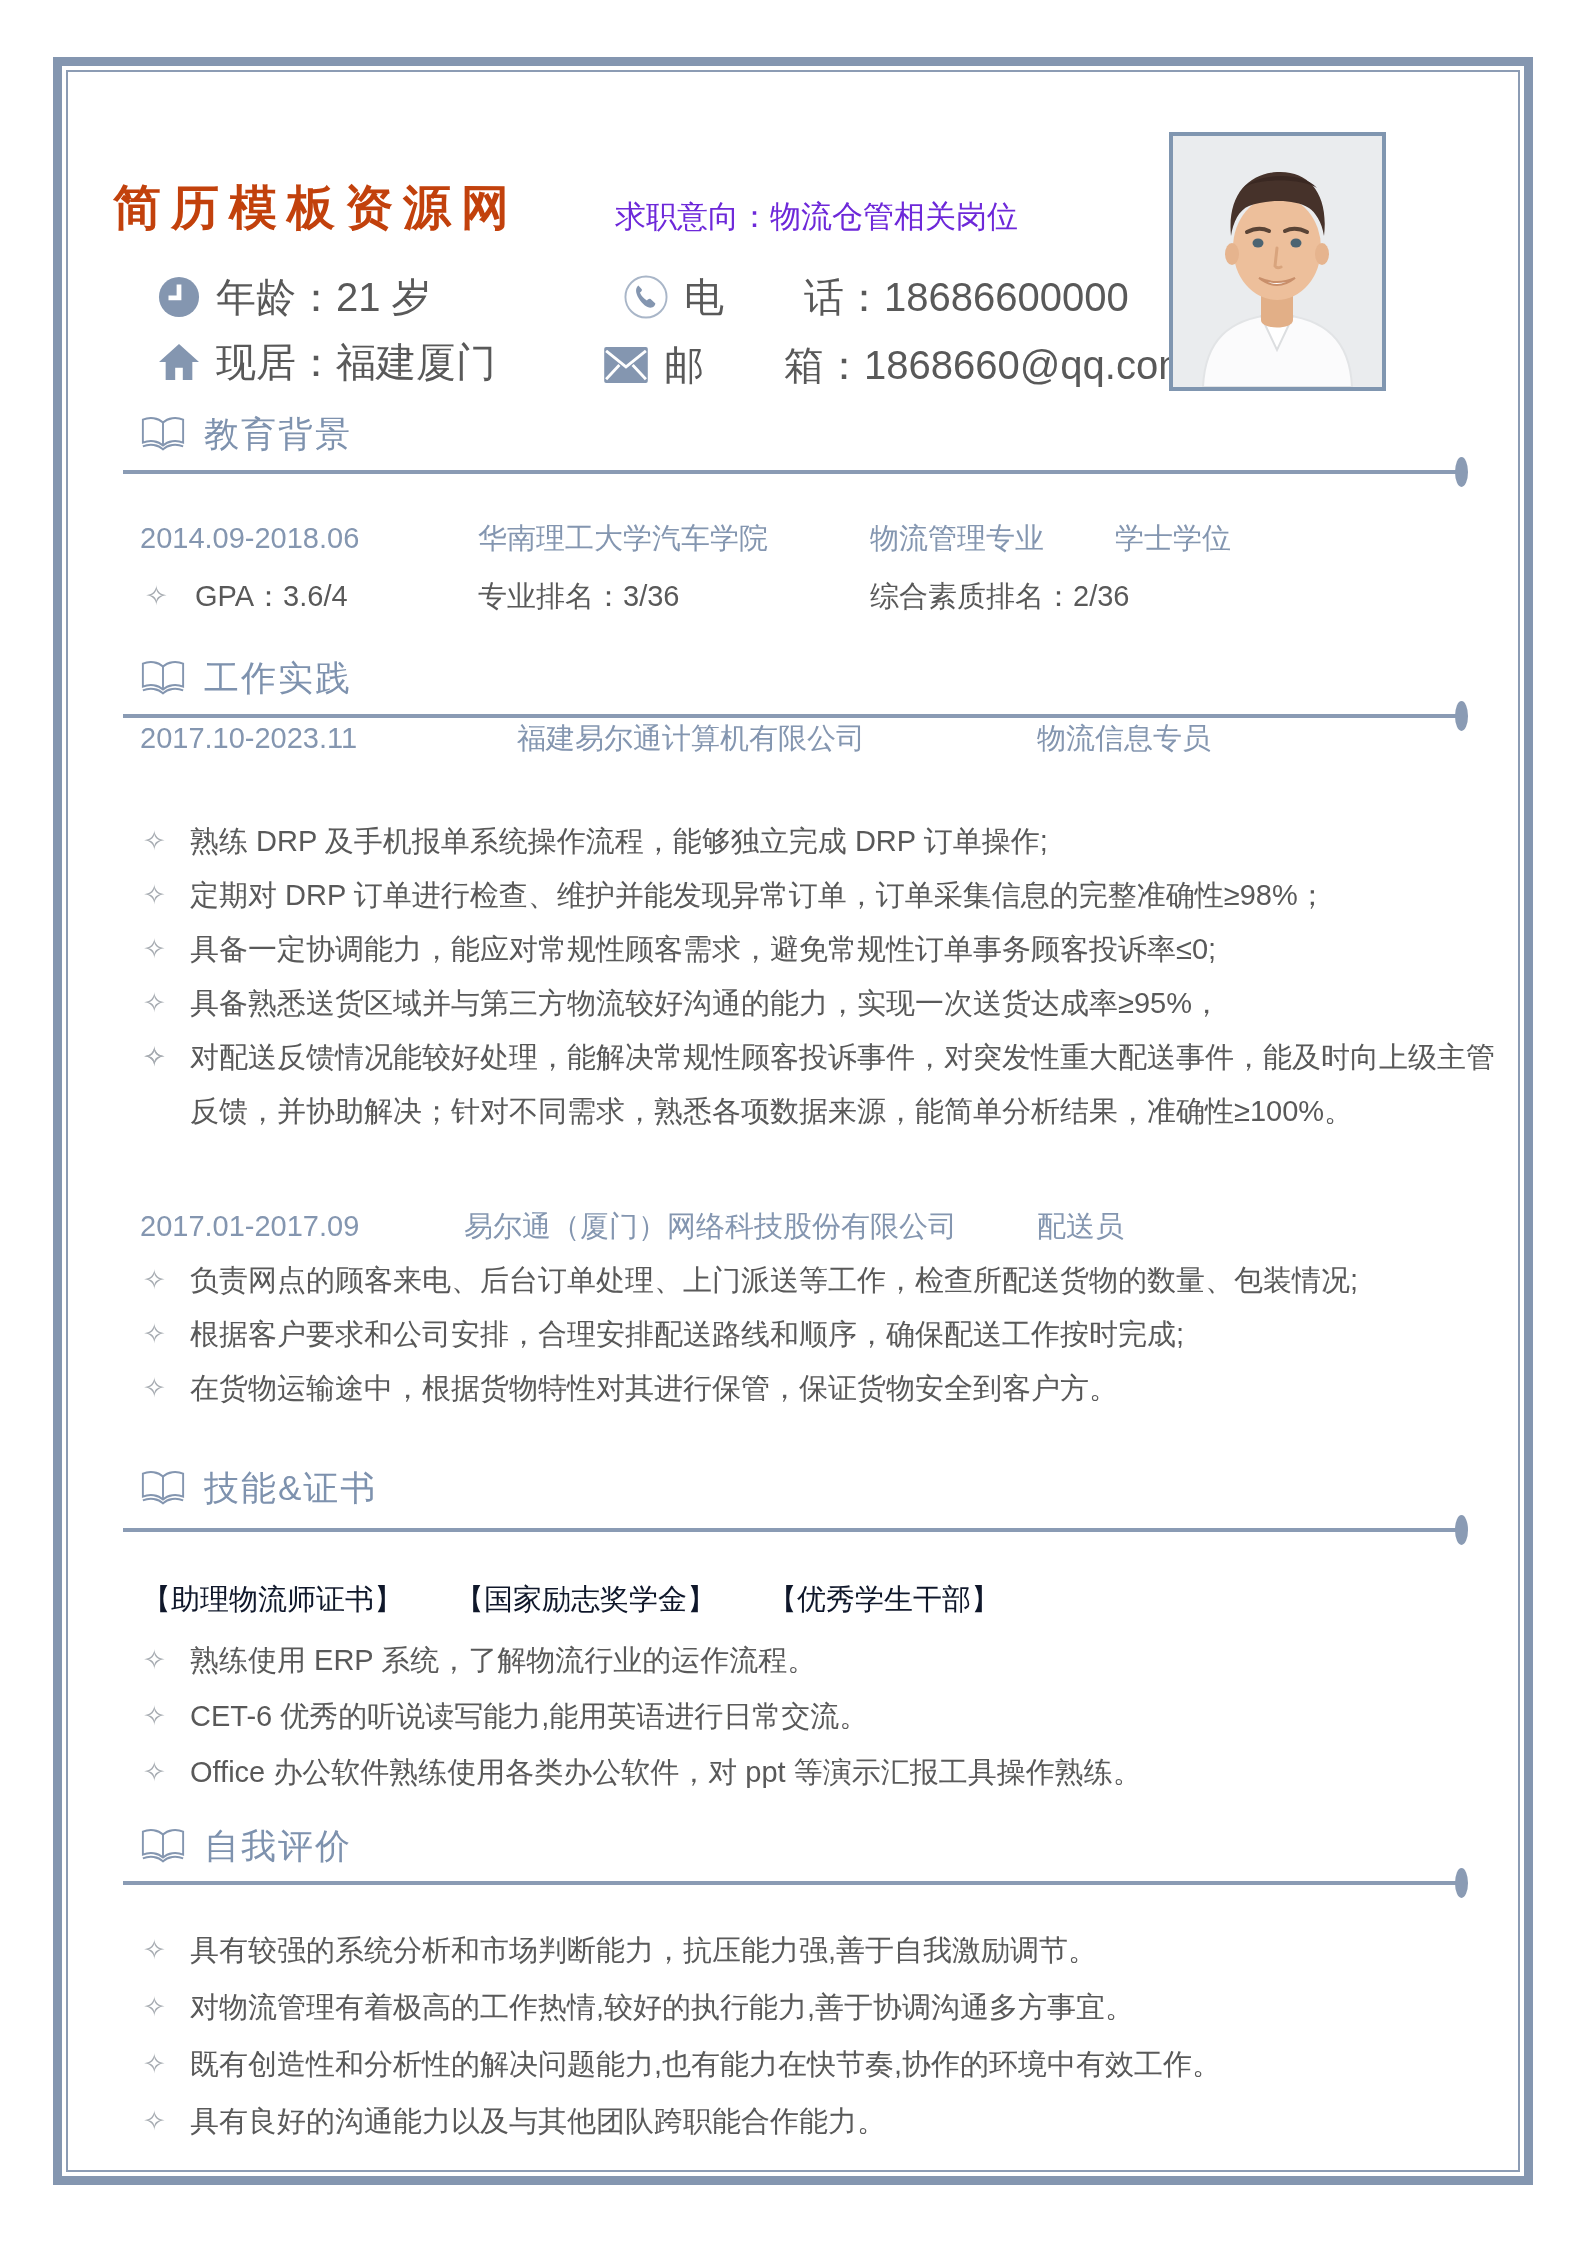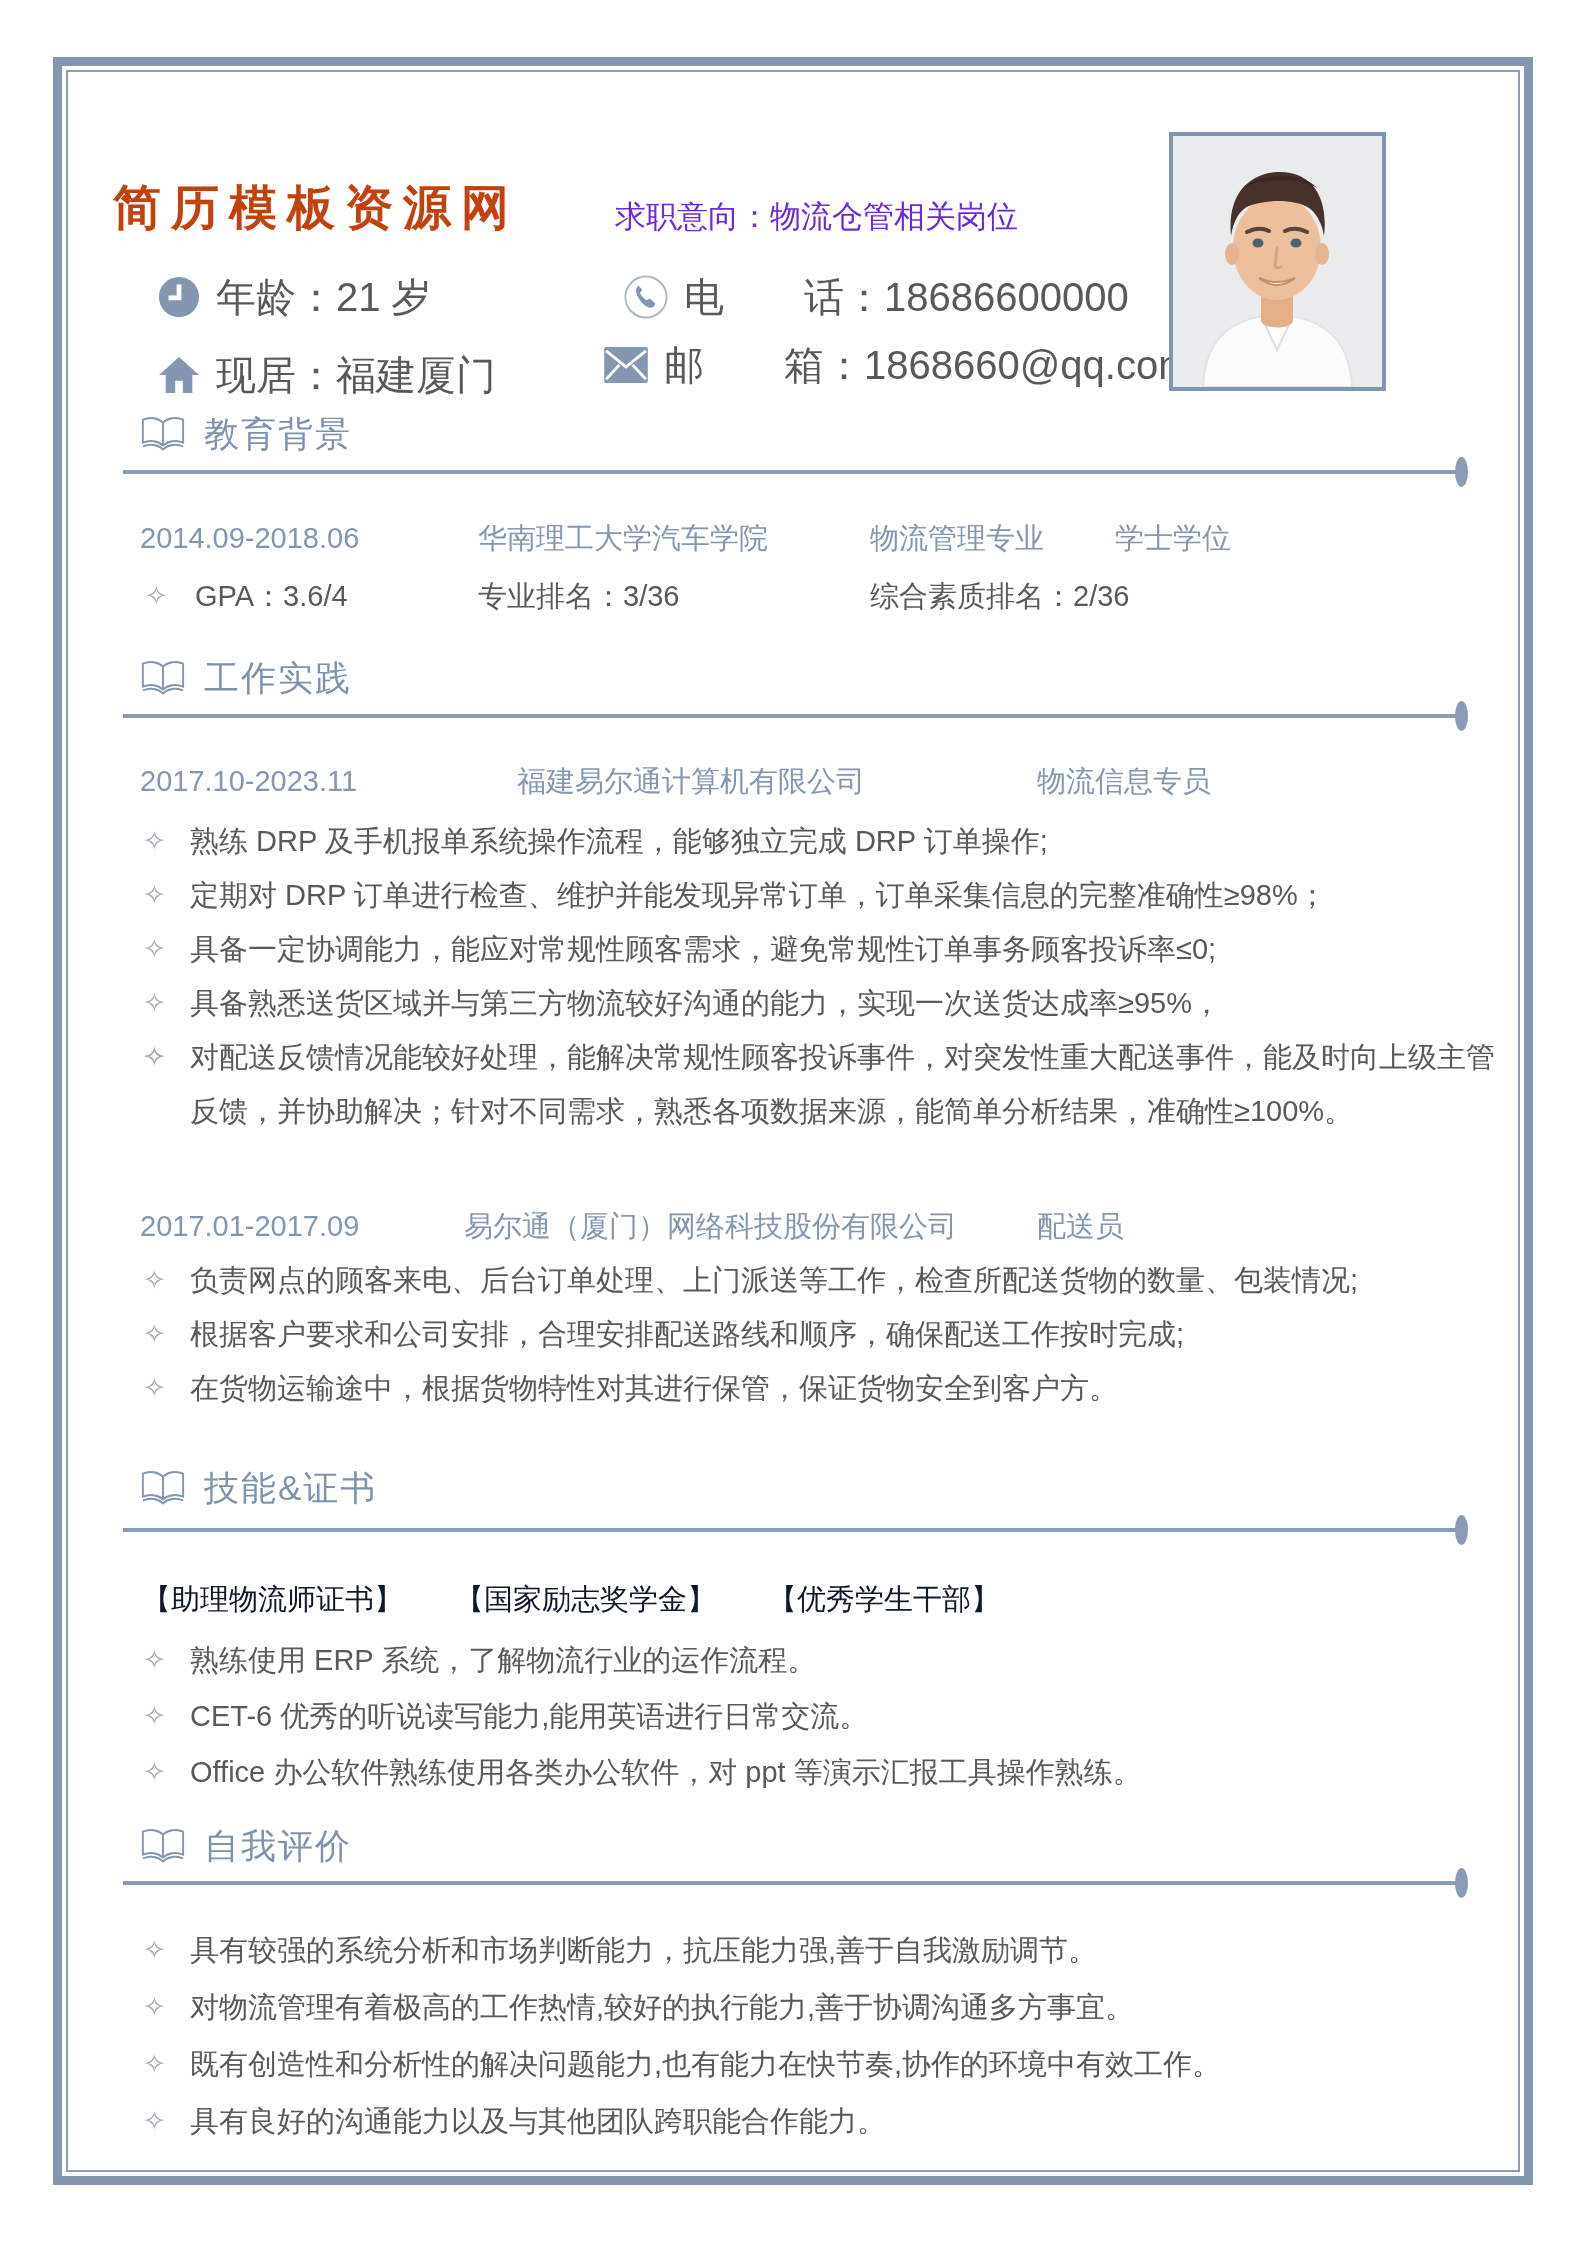--- a/index.html
+++ b/index.html
@@ -26,21 +26,21 @@
     position:absolute; left:615px; top:196px;
     font-size:31px; color:#6d28d9; white-space:nowrap;
   }
   .contact-item {
     position:absolute; display:flex; align-items:center; gap:16px;
     font-size:40px; color:#595959; height:46px; white-space:nowrap;
   }
   .contact-item svg { flex:0 0 auto; }
   .c1 { left:158px; top:274px; }
   .c2 { left:624px; top:274px; }
-  .c3 { left:158px; top:352px; }
+  .c3 { left:158px; top:339px; }
   .c4 { left:604px; top:342px; }
 
   
   .photo {
     position:absolute; left:1169px; top:132px; width:217px; height:259px;
     border:4px solid #8096B0; background:#eaecee; overflow:hidden;
   }
   .photo svg { display:block; }
 
   
@@ -190,21 +190,21 @@
     <path d="M24 8 C19 3 10 2 3 5 L3 29 C10 26 19 27 24 32 C29 27 38 26 45 29 L45 5 C38 2 29 3 24 8 Z" fill="none" stroke="#8496B0" stroke-width="2"></path>
     <path d="M24 8 V32" stroke="#8496B0" stroke-width="2"></path>
     <path d="M3 33 C10 30 19 31 24 36 C29 31 38 30 45 33" fill="none" stroke="#8496B0" stroke-width="2"></path>
   </svg>
   <span class="sec-title">工作实践</span>
 </div>
 <div class="sec-line" style="top:714px">
     <span class="line-dot"></span>
   </div>
 
-<div class="blue-row job1-cols" style="top:763px">
+<div class="blue-row job1-cols" style="top:720px">
   <span>2017.10-2023.11</span>
   <span>福建易尔通计算机有限公司</span>
   <span>物流信息专员</span>
 </div>
 
 <ul class="bullets" style="top:814px">
   <li><span class="star">✧</span><span>熟练 DRP 及手机报单系统操作流程，能够独立完成 DRP 订单操作;</span></li>
   <li><span class="star">✧</span><span>定期对 DRP 订单进行检查、维护并能发现异常订单，订单采集信息的完整准确性≥98%；</span></li>
   <li><span class="star">✧</span><span>具备一定协调能力，能应对常规性顾客需求，避免常规性订单事务顾客投诉率≤0;</span></li>
   <li><span class="star">✧</span><span>具备熟悉送货区域并与第三方物流较好沟通的能力，实现一次送货达成率≥95%，</span></li>

